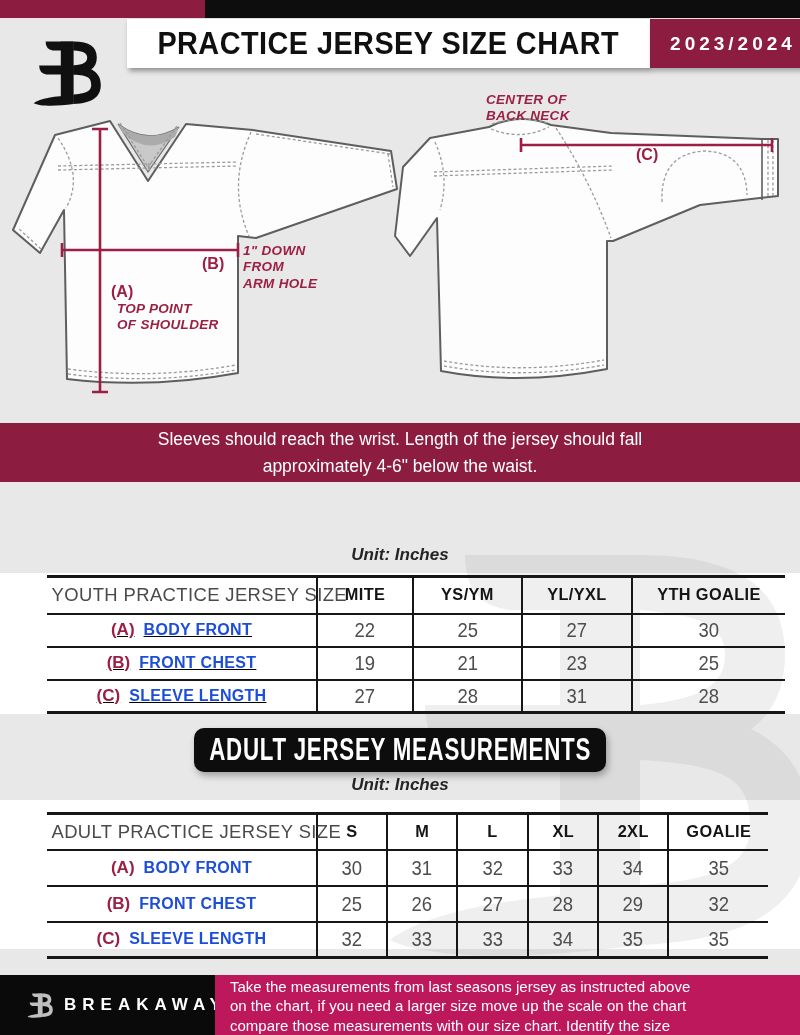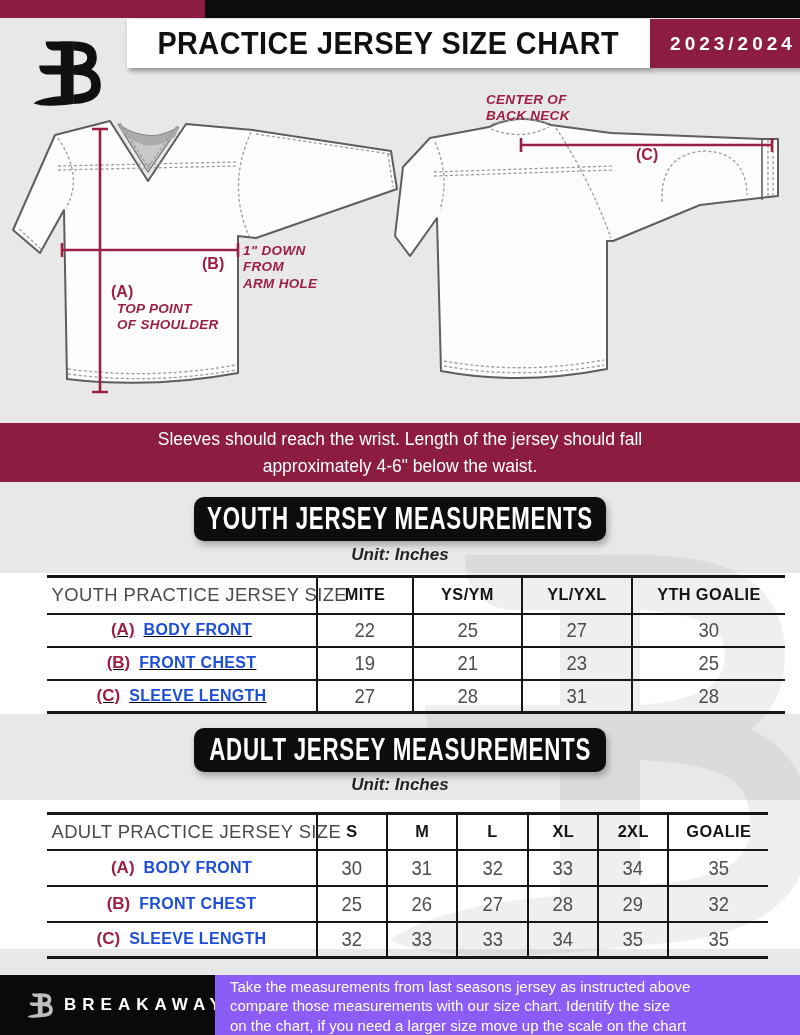--- a/index.html
+++ b/index.html
@@ -69,21 +69,21 @@
   #youth-table{left:47px;top:575px;width:738px;text-decoration:underline;}
   #adult-table{left:47px;top:802px;width:721px;margin-top:10px;}
   #youth-table tr.head{height:37px;} #youth-table tr.data{height:33px;}
   #adult-table tr.head{height:36px;} #adult-table tr.data{height:36px;}
 
   
   .footer-black{left:0;top:975px;width:215px;height:60px;background:#0a0a0a;z-index:4;
                 display:flex;align-items:center;padding-left:24px;box-sizing:border-box;}
   .footer-black .brand{color:#fff;font-size:17px;font-weight:700;letter-spacing:6px;margin-left:10px;white-space:nowrap;}
   .footer-logo{width:30px;height:38px;flex:none;}
-  .footer-maroon{left:215px;top:975px;width:585px;height:60px;background:#8b5cf6;z-index:4;
+  .footer-maroon{left:215px;top:975px;width:585px;height:60px;background:#be185d;z-index:4;
                  box-sizing:border-box;padding:2px 10px 0 15px;display:flex;flex-direction:column;justify-content:center;}
   .footer-maroon div{color:#fff;font-size:15px;line-height:1.3;font-weight:400;white-space:nowrap;}
 </style>
 </head>
 <body>
 
 <div class="page">
 
   <div class="abs topbar-maroon"></div>
   <div class="abs topbar-black"></div>
@@ -172,23 +172,20 @@
     <g fill="#9e9e9e">
       <path d="M46,12 H62 V88 H46 Z"></path>
       <path d="M27,12 H62 V23 H36 Q27,22 27,12 Z"></path>
       <path d="M62,12 C82,12 91,19 91,32 C91,45 82,52 62,53 L62,42 C74,41 79,38 79,32 C79,26 74,24 62,23 Z"></path>
       <path d="M19,42 H62 V53 H28 Q19,52 19,42 Z"></path>
       <path d="M62,42 C86,43 96,52 96,66 C96,81 86,89 62,90 L62,78 C81,77 84,72 84,66 C84,58 81,54 62,53 Z"></path>
       <path d="M12,89 C20,83 38,80 62,79 L62,90 C40,93 20,93 12,89 Z"></path>
     </g>
   </svg>
 
-  <div class="abs banner banner-youth">
-    <span>YOUTH JERSEY MEASUREMENTS</span>
-  </div>
   <div class="abs unit-line unit-youth">Unit: Inches</div>
 
   <table class="meas" id="youth-table">
     <colgroup>
         <col style="width:270px">
         <col style="width:96px">
         <col style="width:109px">
         <col style="width:110px">
         <col style="width:153px">
       </colgroup>
@@ -293,17 +290,17 @@
         <path d="M62,12 C82,12 91,19 91,32 C91,45 82,52 62,53 L62,42 C74,41 79,38 79,32 C79,26 74,24 62,23 Z"></path>
         <path d="M19,42 H62 V53 H28 Q19,52 19,42 Z"></path>
         <path d="M62,42 C86,43 96,52 96,66 C96,81 86,89 62,90 L62,78 C81,77 84,72 84,66 C84,58 81,54 62,53 Z"></path>
         <path d="M12,89 C20,83 38,80 62,79 L62,90 C40,93 20,93 12,89 Z"></path>
       </g>
     </svg>
     <span class="brand">BREAKAWAY</span>
   </div>
   <div class="abs footer-maroon">
     <div>Take the measurements from last seasons jersey as instructed above</div>
+    <div>on the chart, if you need a larger size move up the scale on the chart</div>
     <div>compare those measurements  with our size chart. Identify the size</div>
-    <div>on the chart, if you need a larger size move up the scale on the chart</div>
   </div>
 
 </div>
 
 </body></html>

